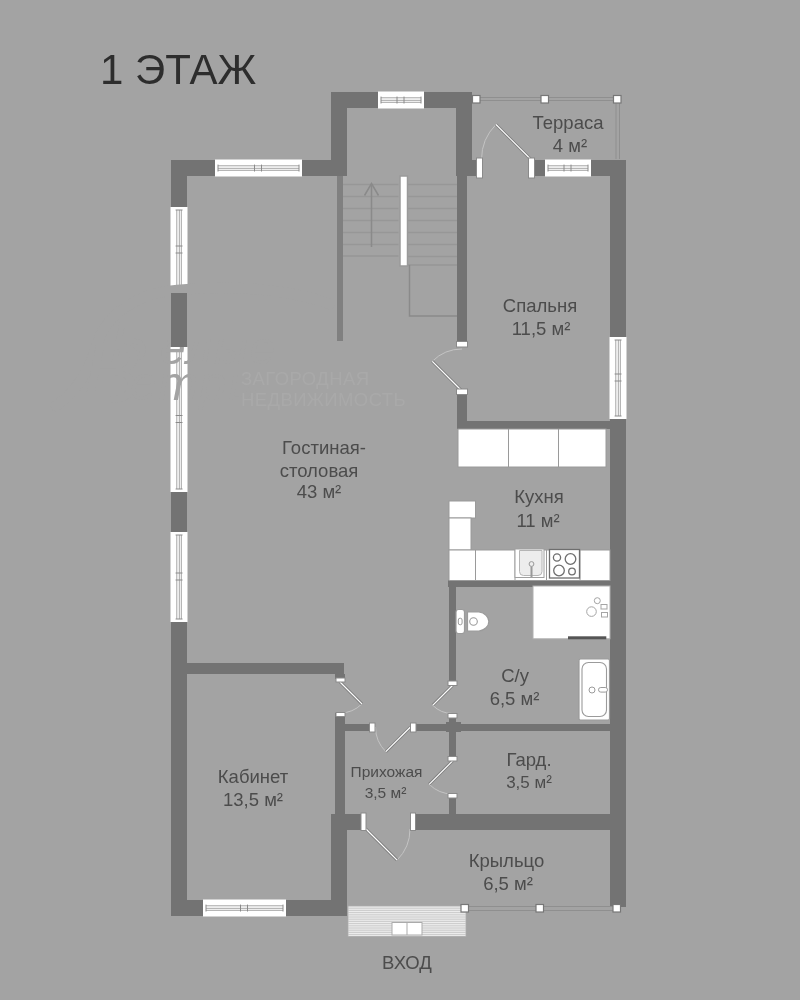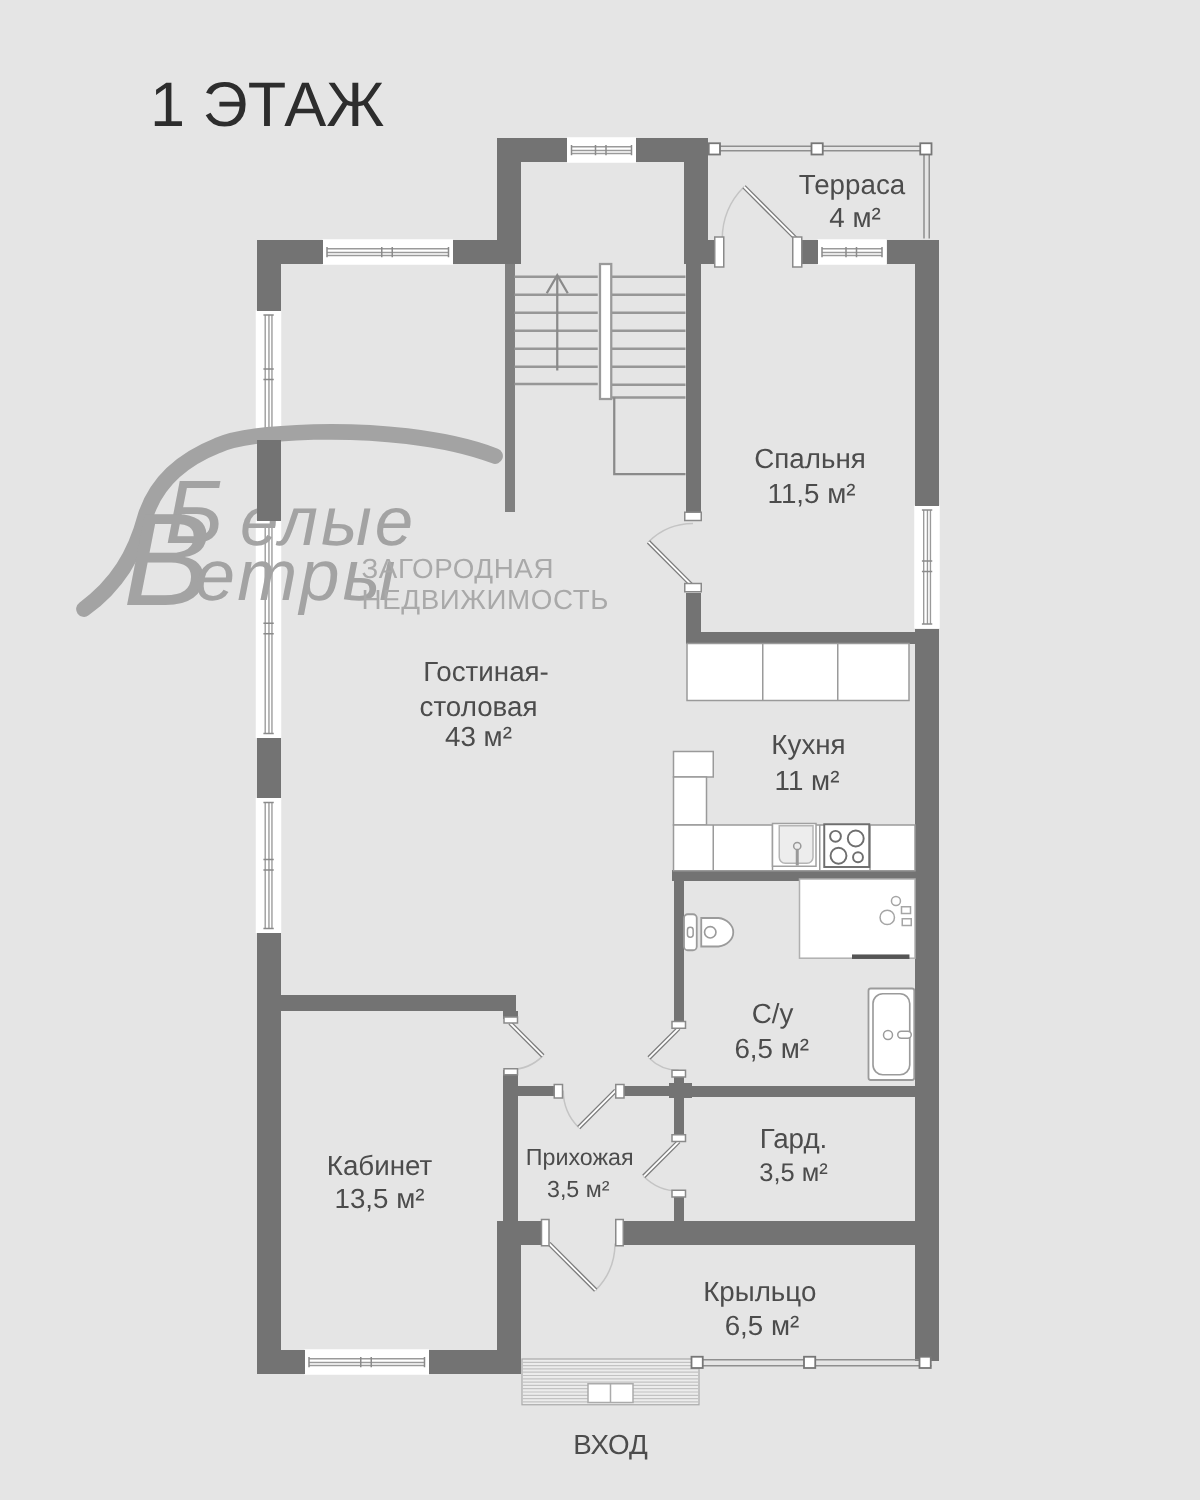--- a/index.html
+++ b/index.html
@@ -1,16 +1,16 @@
 <!DOCTYPE html>
 <html><head>
 <meta charset="utf-8">
 <style>
   html,body{margin:0;padding:0;background:#fff;}
-  .page{position:relative;width:800px;height:1000px;background:#e5e5e5;overflow:hidden;}
+  .page{position:relative;width:800px;height:1000px;background:#a3a3a3;overflow:hidden;}
   text{font-family:"Liberation Sans",sans-serif;}
 </style>
 </head>
 <body>
 <div class="page">
 <svg width="800" height="1000" viewBox="0 0 800 1000">
 
 <text x="100" y="84" font-size="42" fill="#2d2d2d">1 ЭТАЖ</text>
 
 <g>

